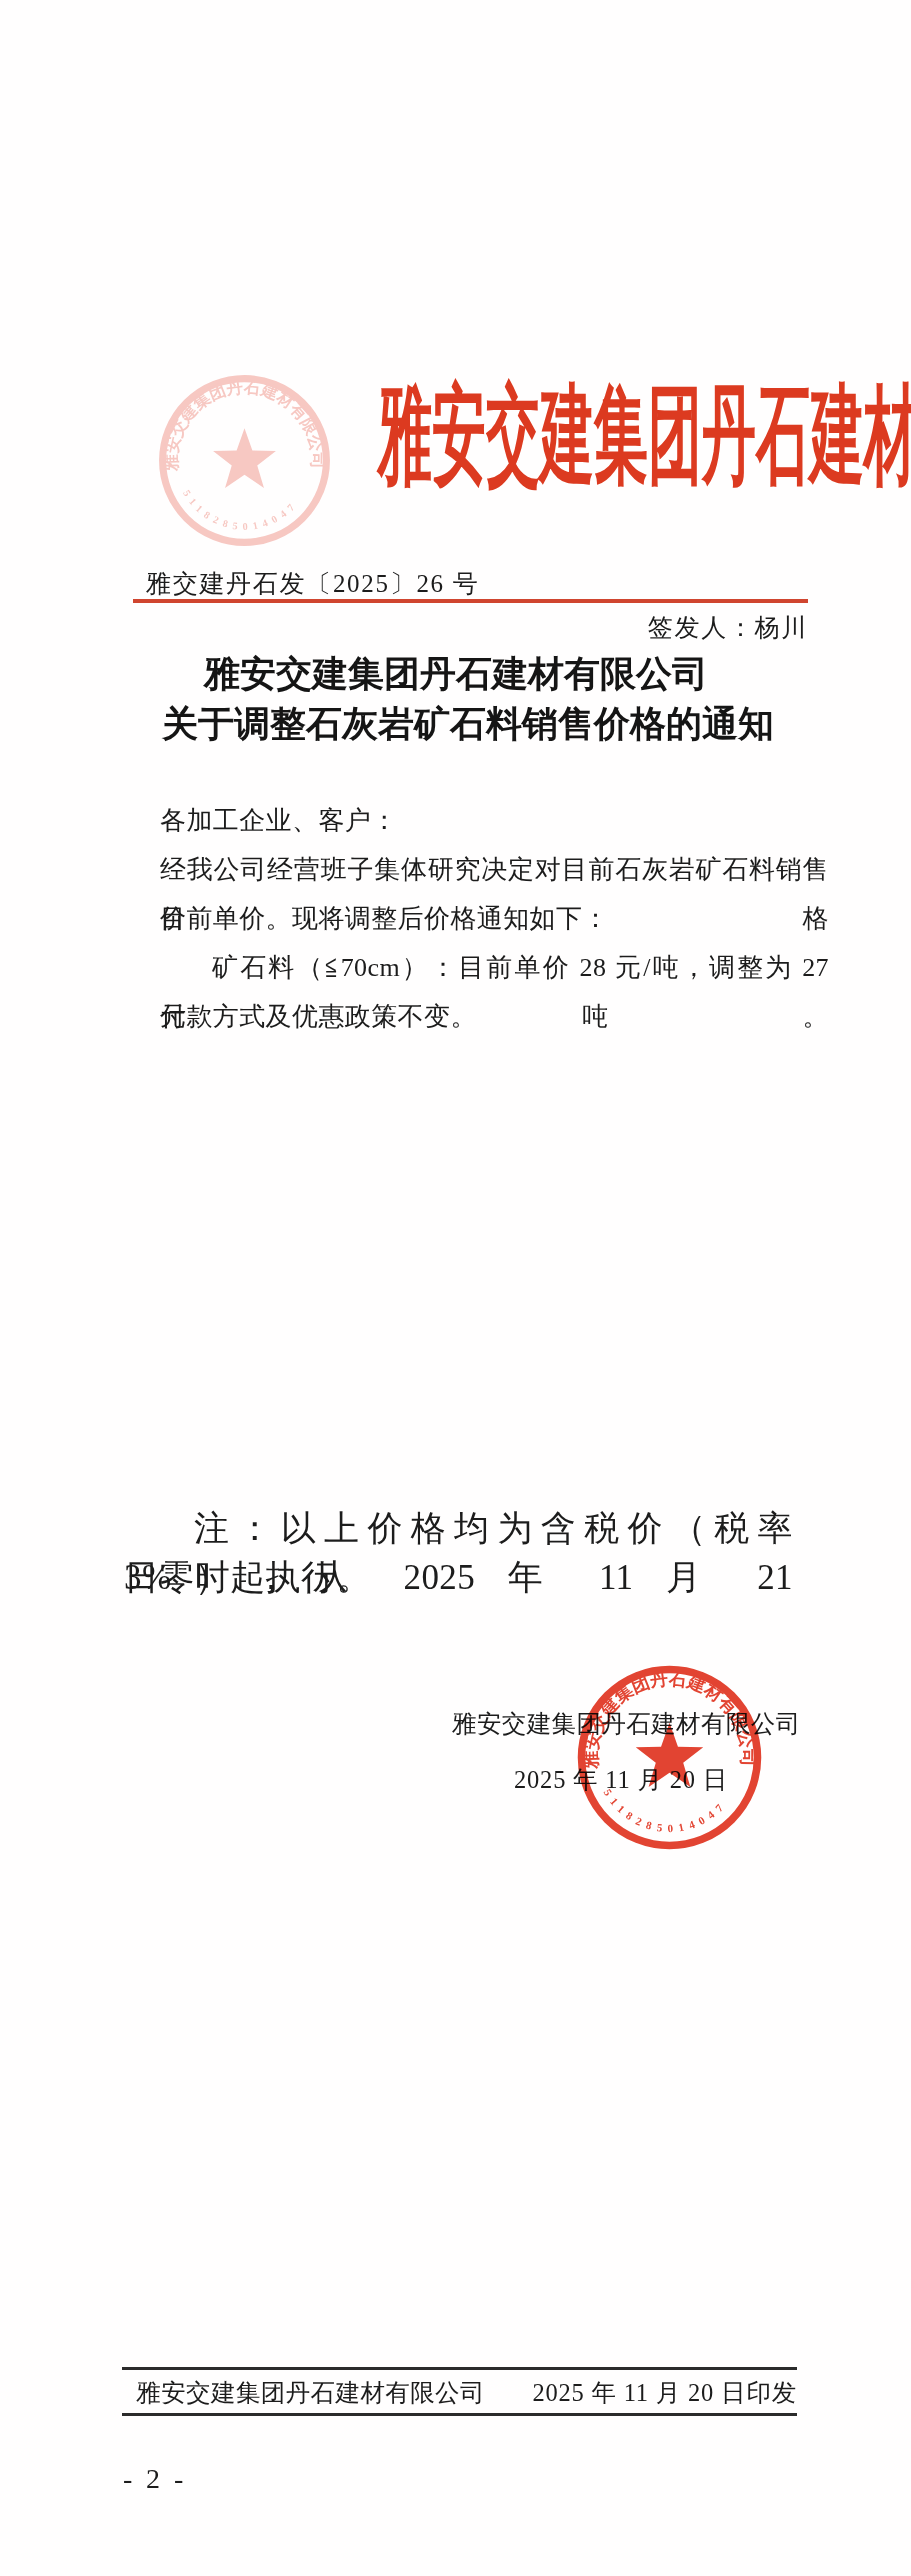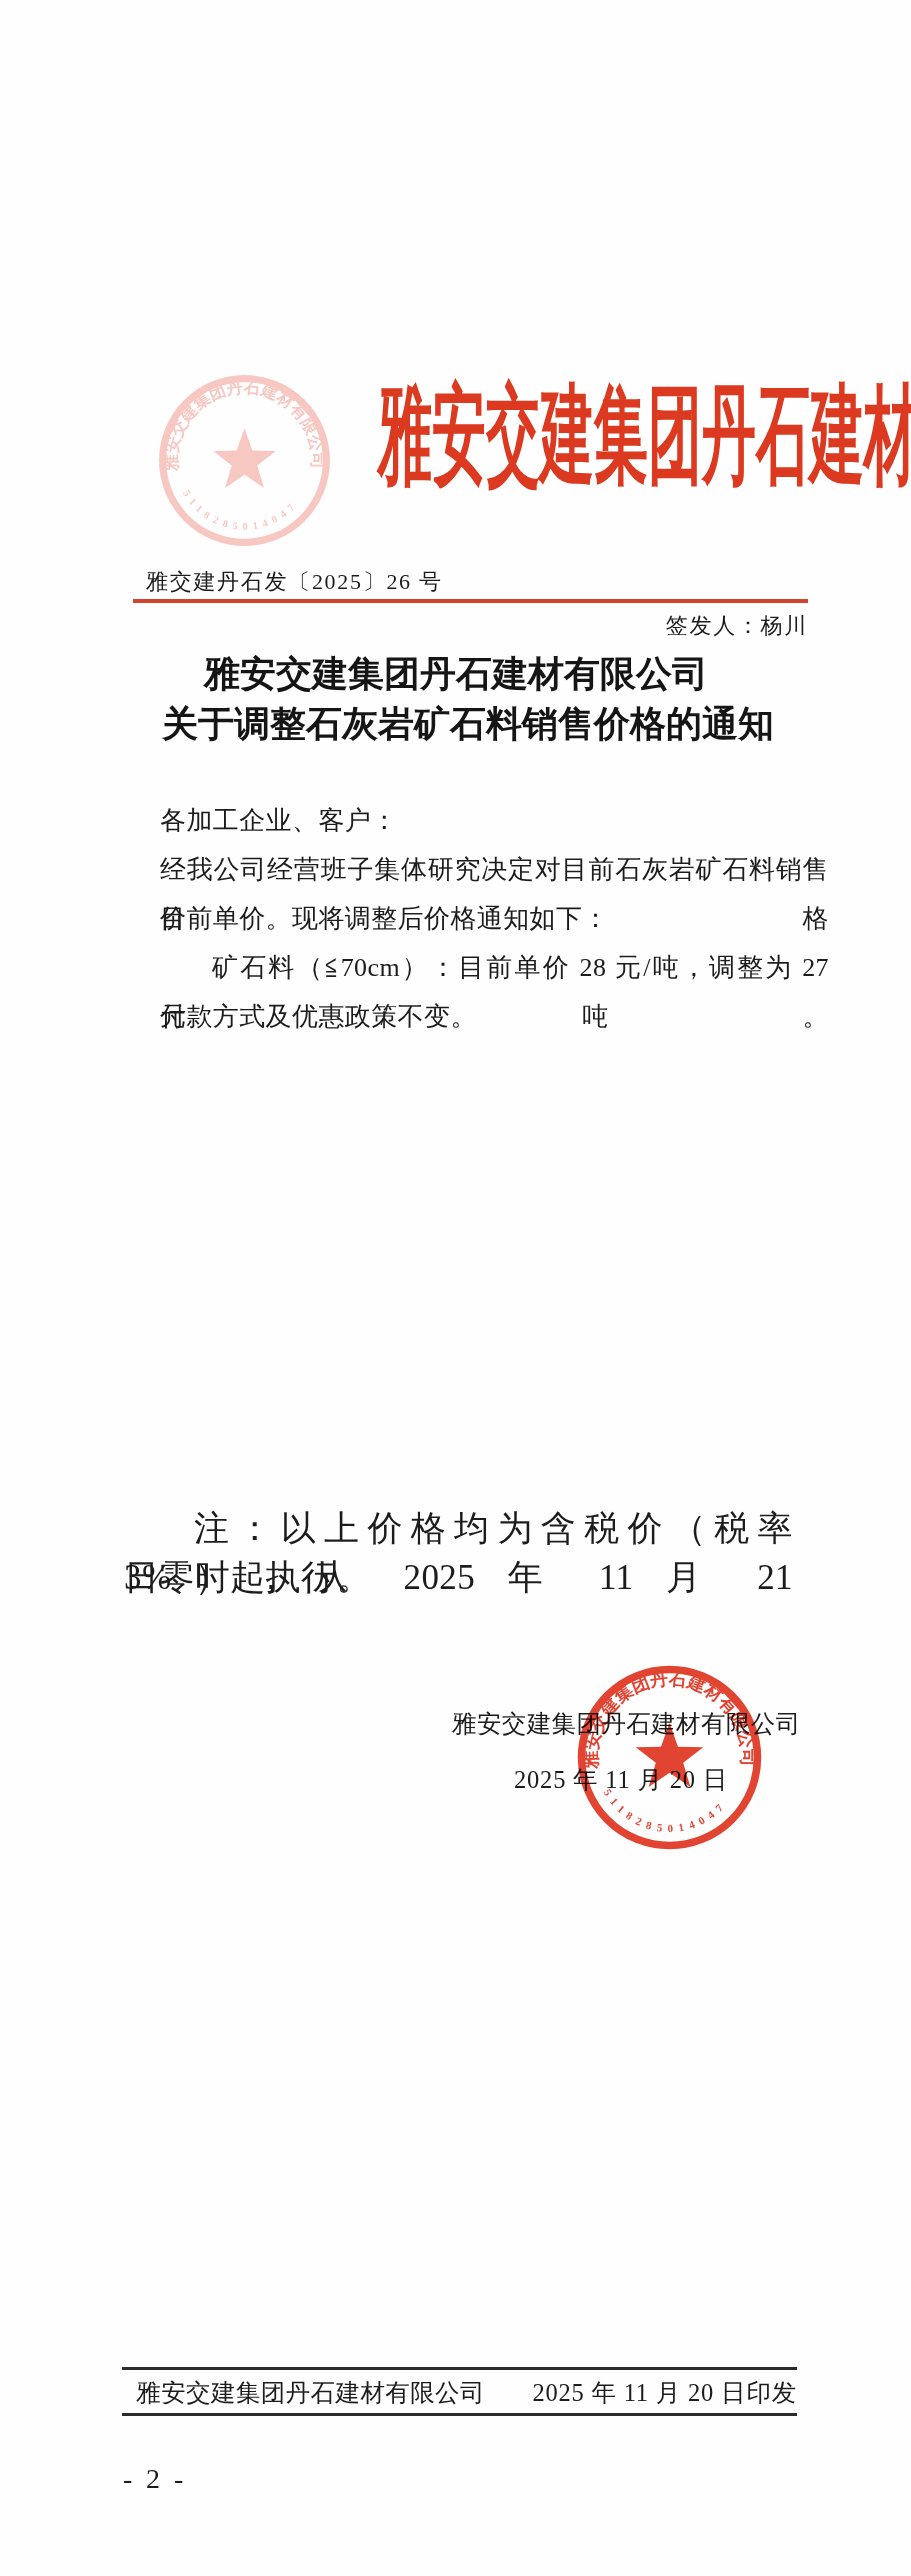--- a/index.html
+++ b/index.html
@@ -11,21 +11,21 @@
     font-family:"Liberation Serif","DejaVu Serif",serif;
     color:#1c1c1c;
   }
   
   .red-title{
     position:absolute;left:0;right:0;top:382px;
     text-align:center;white-space:nowrap;
     color:#dc3a20;font-weight:bold;font-size:108px;line-height:1.0;
   }
   .red-title .rt-inner{display:inline-block;transform:scaleX(0.50);transform-origin:50% 50%;letter-spacing:0px;}
-  .docnum-row{position:absolute;left:0;right:0;top:567px;height:34px;font-size:22px;text-decoration:underline;}
+  .docnum-row{position:absolute;left:0;right:0;top:567px;height:34px;font-size:25px;text-decoration:underline;}
   .docnum{position:absolute;left:146px;top:0;letter-spacing:1.7px;}
   .issuer{position:absolute;right:104px;top:0;letter-spacing:1.7px;margin-top:44px;}
   .red-rule{position:absolute;left:133px;top:599px;width:675px;height:4.2px;background:#d0452f;}
   
   .doc-title{position:absolute;left:0;right:0;text-align:center;font-weight:bold;font-size:36px;line-height:1.1;color:#151515;letter-spacing:0px;white-space:nowrap;}
   .doc-title.l1{top:655px;}
   .doc-title.l2{top:705px;padding-left:24px;}
   
   .body-block{position:absolute;left:124px;width:669px;top:796px;font-size:26px;letter-spacing:0.4px;margin-left:36px;}
   .bline{height:49px;line-height:49px;white-space:nowrap;}

